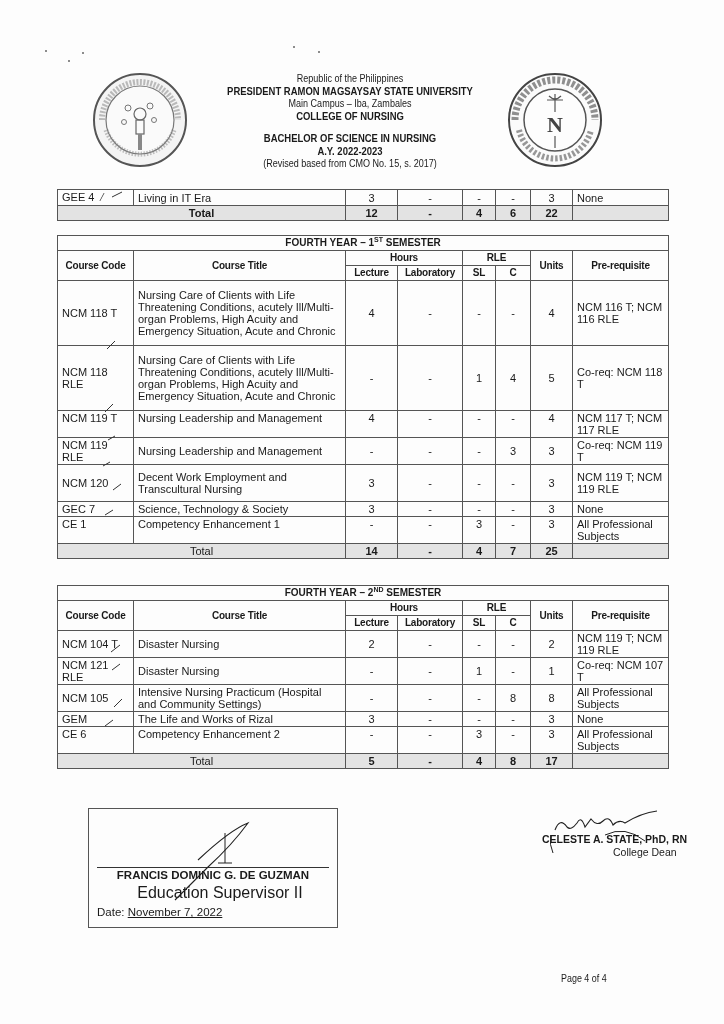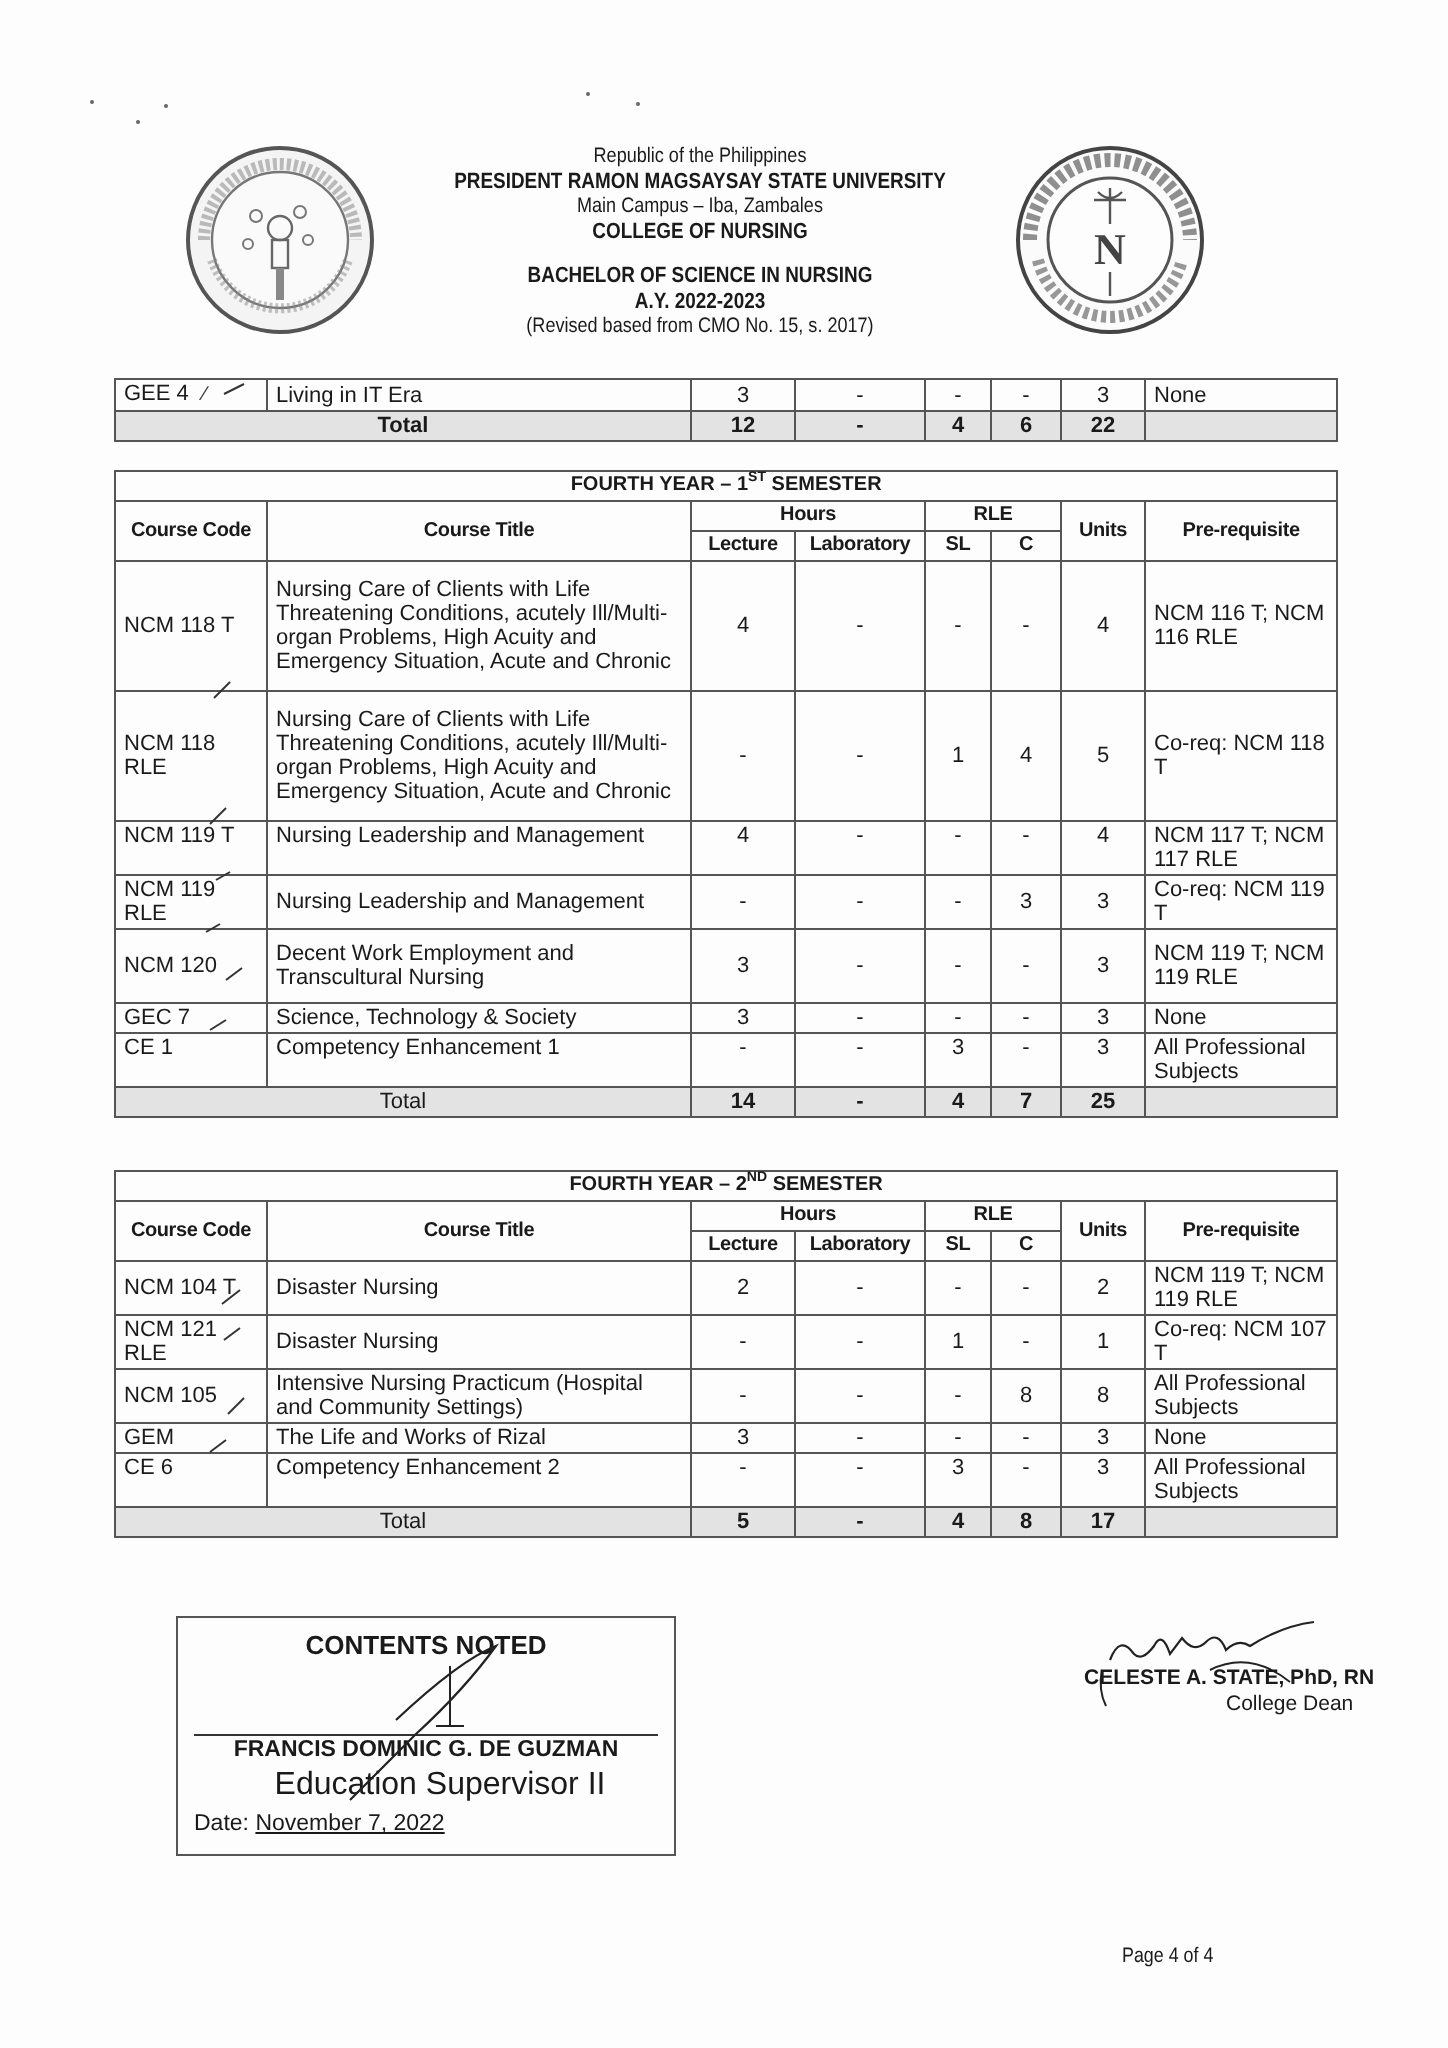--- a/index.html
+++ b/index.html
@@ -366,21 +366,20 @@
       <line x1="113" y1="490" x2="121" y2="484"></line>
       <line x1="105" y1="515" x2="113" y2="510"></line>
       <line x1="111" y1="652" x2="120" y2="645"></line>
       <line x1="112" y1="670" x2="120" y2="664"></line>
       <line x1="114" y1="707" x2="122" y2="699"></line>
       <line x1="105" y1="726" x2="113" y2="720"></line>
     </g>
   </svg>
 
   <div class="noted-box">
-    <div class="noted-title">CONTENTS NOTED</div>
     <div class="noted-line"></div>
     <div class="noted-name">FRANCIS DOMINIC G. DE GUZMAN</div>
     <div class="noted-pos">Education Supervisor II</div>
     <div class="noted-date">
       <span>Date:</span>
       <span class="val">November 7, 2022</span>
     </div>
   </div>
 
   <svg class="sig-scribble" style="left:170px;top:815px" width="100" height="100">

